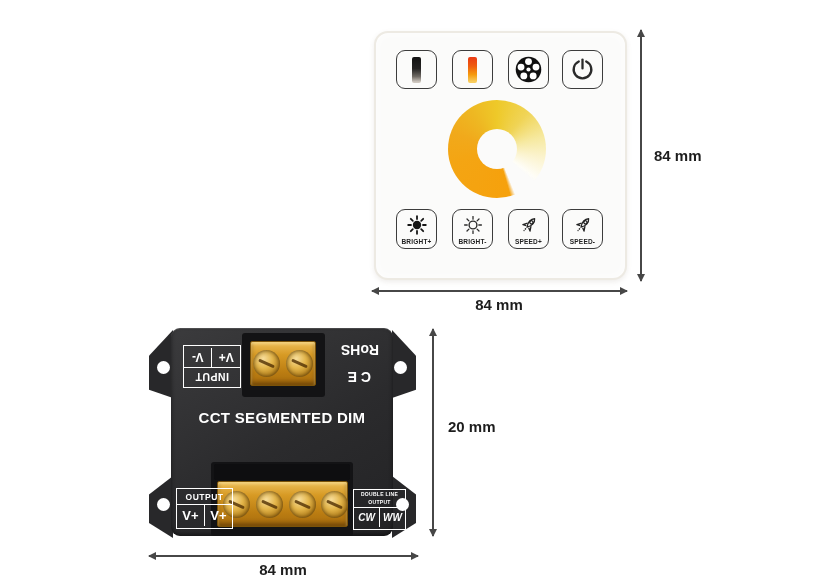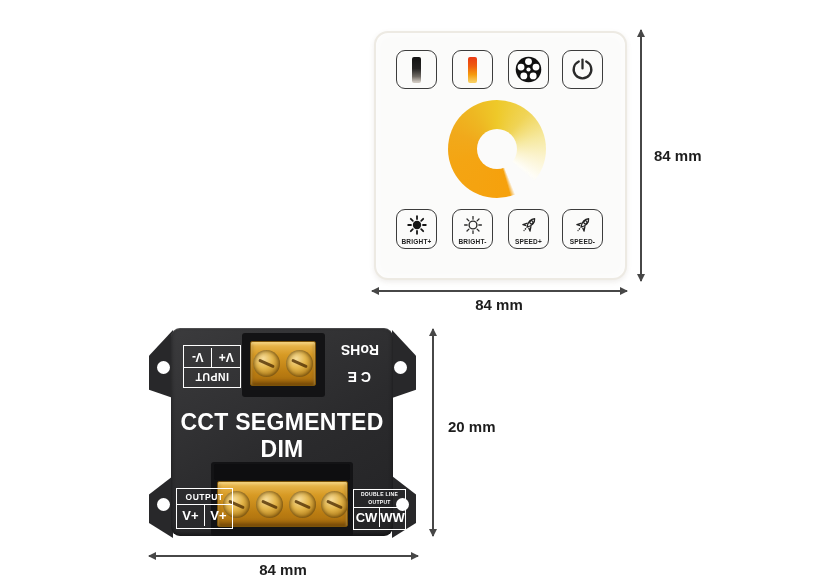--- a/index.html
+++ b/index.html
@@ -205,21 +205,21 @@
     <div class="r1" style="height:20px;font-size:10.5px;letter-spacing:.5px;">INPUT</div>
     <div class="r2" style="height:19px;font-size:12px;">
       <span>V+</span>
       <span>V-</span>
     </div>
   </div>
 
   <div class="rohs rot180" style="left:331px;top:342px;width:48px;">RoHS</div>
   <div class="cemark rot180" style="left:341px;top:369px;width:30px;">CE</div>
 
-  <div class="ctitle" style="top:409px;font-size:23px;letter-spacing:.3px;">CCT SEGMENTED DIM</div>
+  <div class="ctitle" style="top:409px;font-size:15px;letter-spacing:.3px;">CCT SEGMENTED DIM</div>
 
   <div class="termbase" style="left:211px;top:462px;width:142px;height:74px;"></div>
   <div style="position:absolute;left:214px;top:464px;width:136px;height:16px;background:#0e0e10;border-radius:2px;"></div>
   <div class="amber" style="left:217px;top:481px;width:131px;height:46px;"></div>
   <div class="screw" style="left:223px;top:491px;"></div>
   <div class="screw" style="left:256px;top:491px;"></div>
   <div class="screw" style="left:289px;top:491px;"></div>
   <div class="screw" style="left:321px;top:491px;"></div>
 
   <div class="wlabel" style="left:176px;top:488px;width:57px;height:41px;">
@@ -228,21 +228,21 @@
       <span>V+</span>
       <span>V+</span>
     </div>
   </div>
 
   <div class="wlabel" style="left:353px;top:489px;width:53px;height:41px;">
     <div class="r1" style="height:18px;font-size:5px;letter-spacing:.3px;flex-direction:column;line-height:1.5;">
       <span>DOUBLE LINE</span>
       <span>OUTPUT</span>
     </div>
-    <div class="r2" style="height:19px;font-size:13px;">
+    <div class="r2" style="height:19px;font-size:10px;font-style:italic;">
       <span>CW</span>
       <span>WW</span>
     </div>
   </div>
 
   <div class="dim-v" style="left:432px;top:329px;height:207px;"></div>
   <div class="dim-label" style="left:448px;top:418px;">20 mm</div>
   <div class="dim-h" style="left:149px;top:555px;width:269px;"></div>
   <div class="dim-label center" style="left:238px;top:561px;width:90px;">84 mm</div>
 

